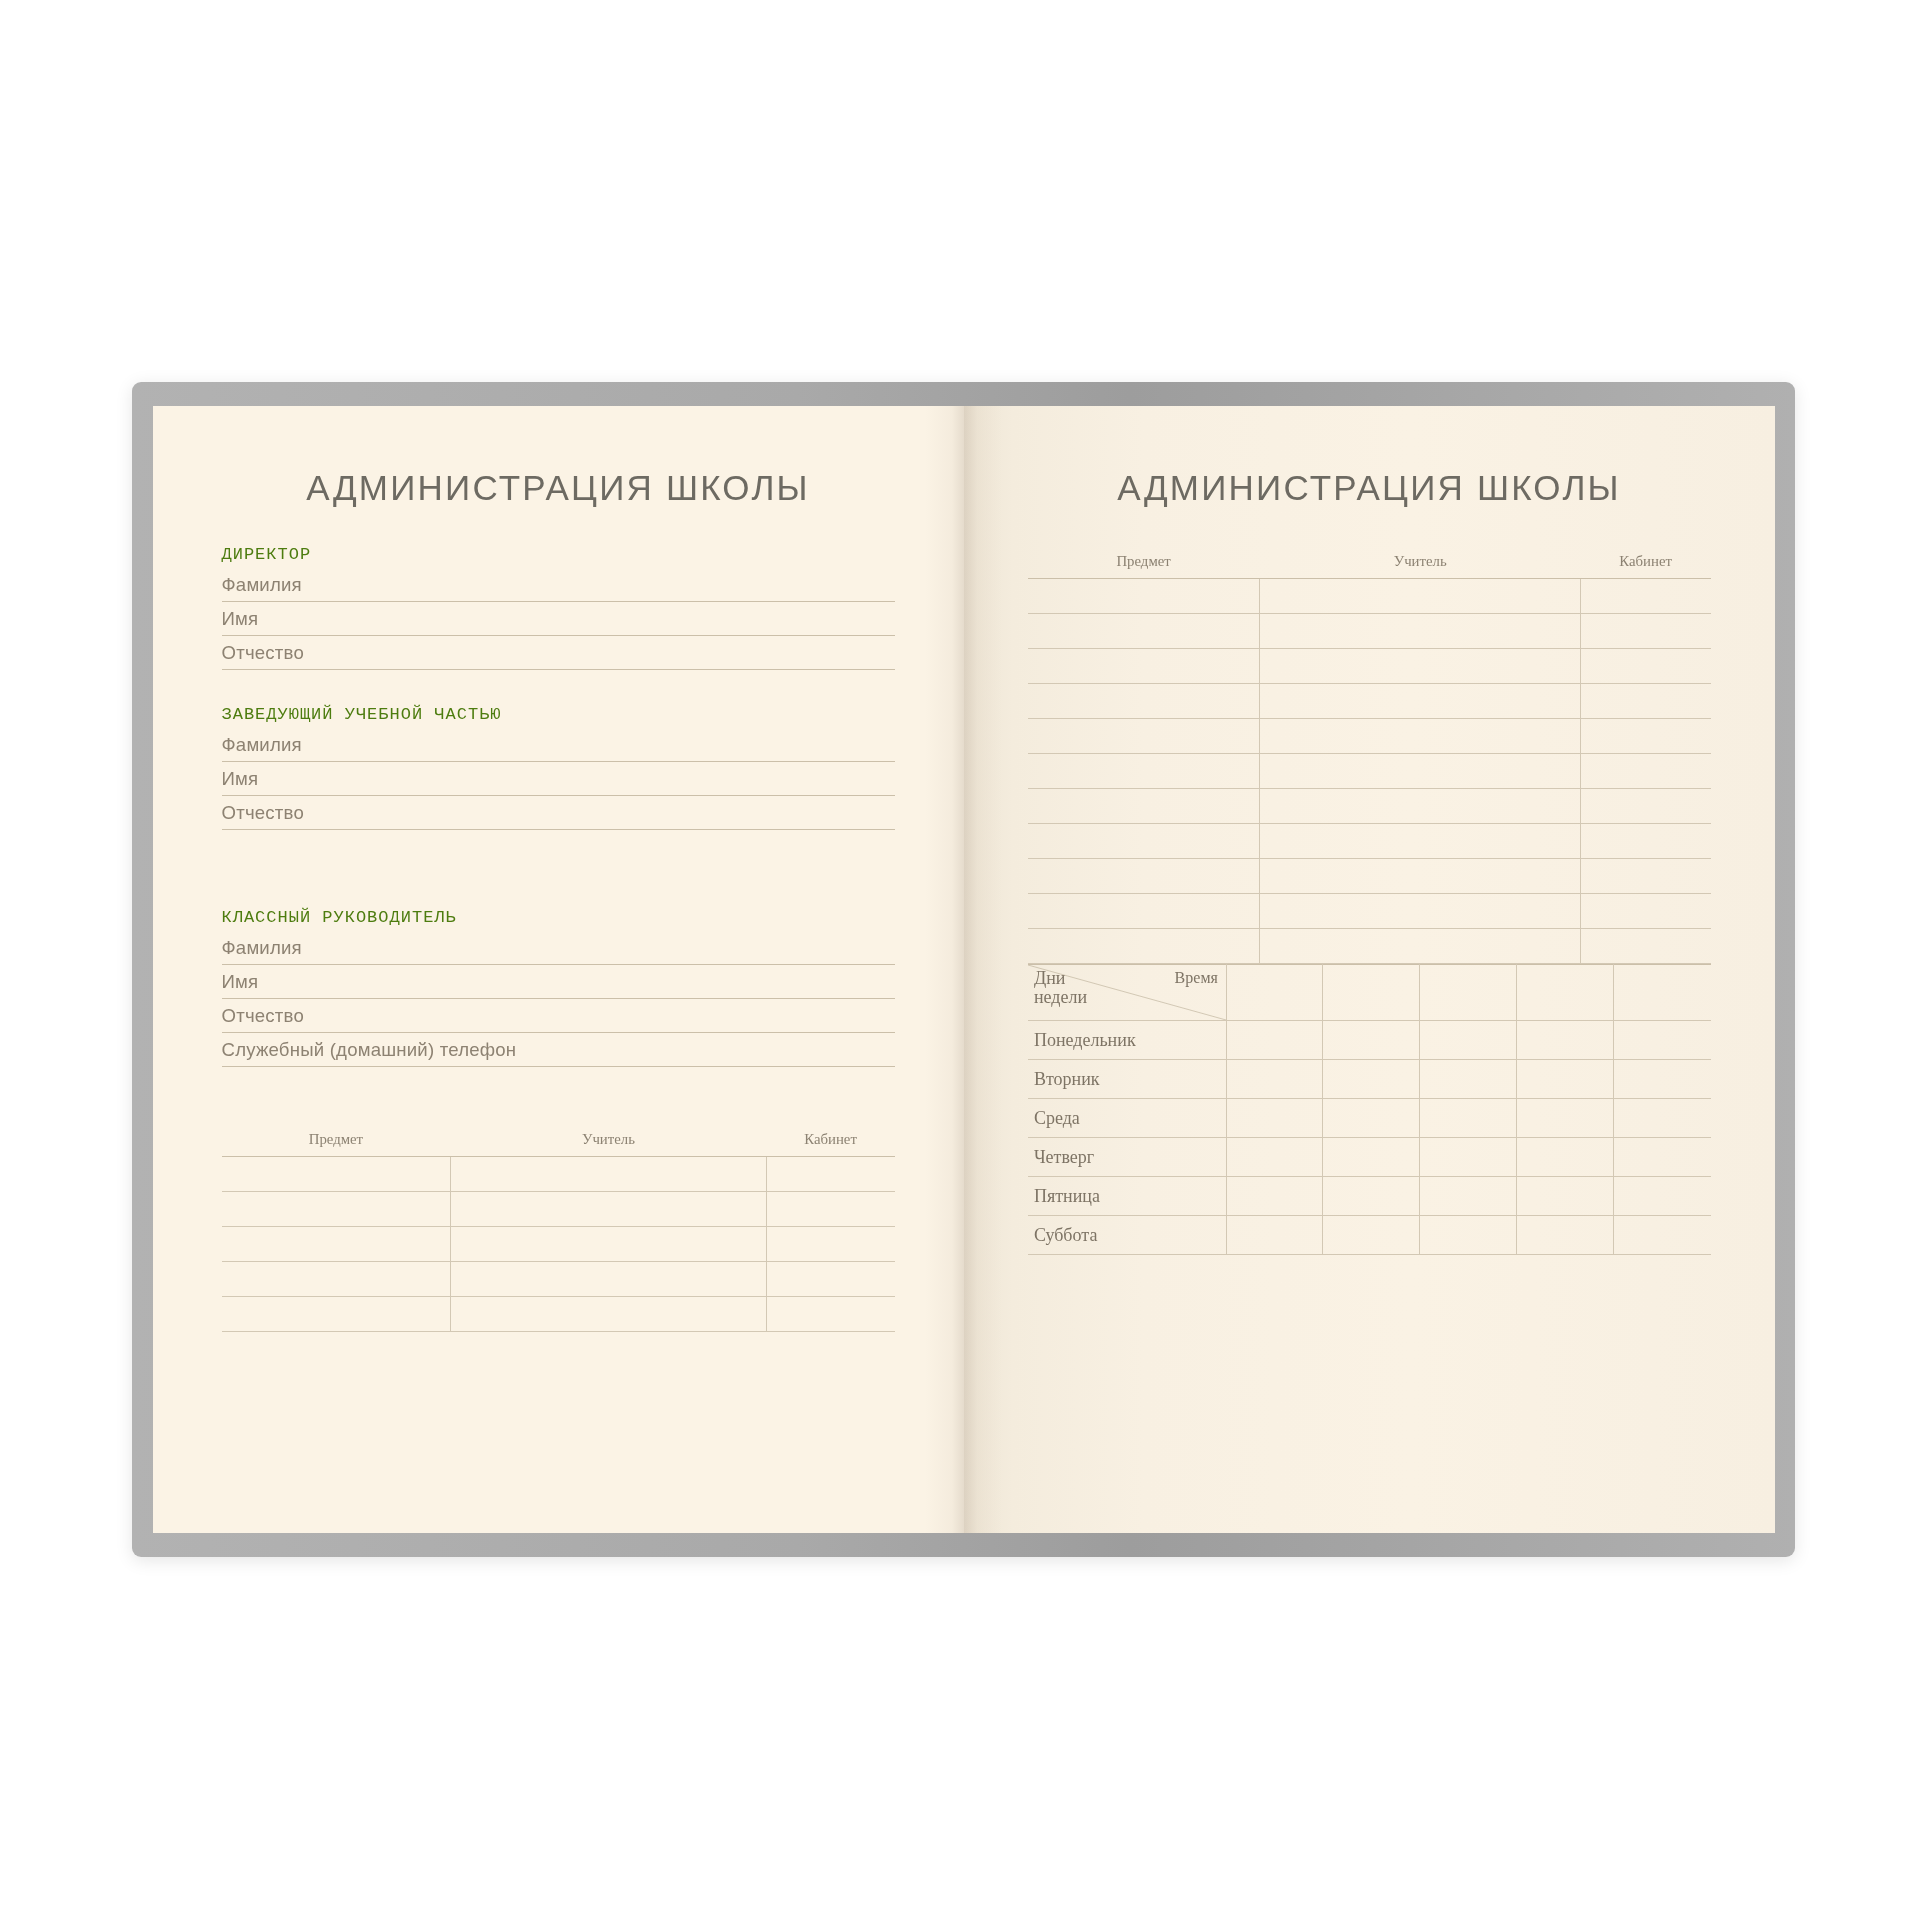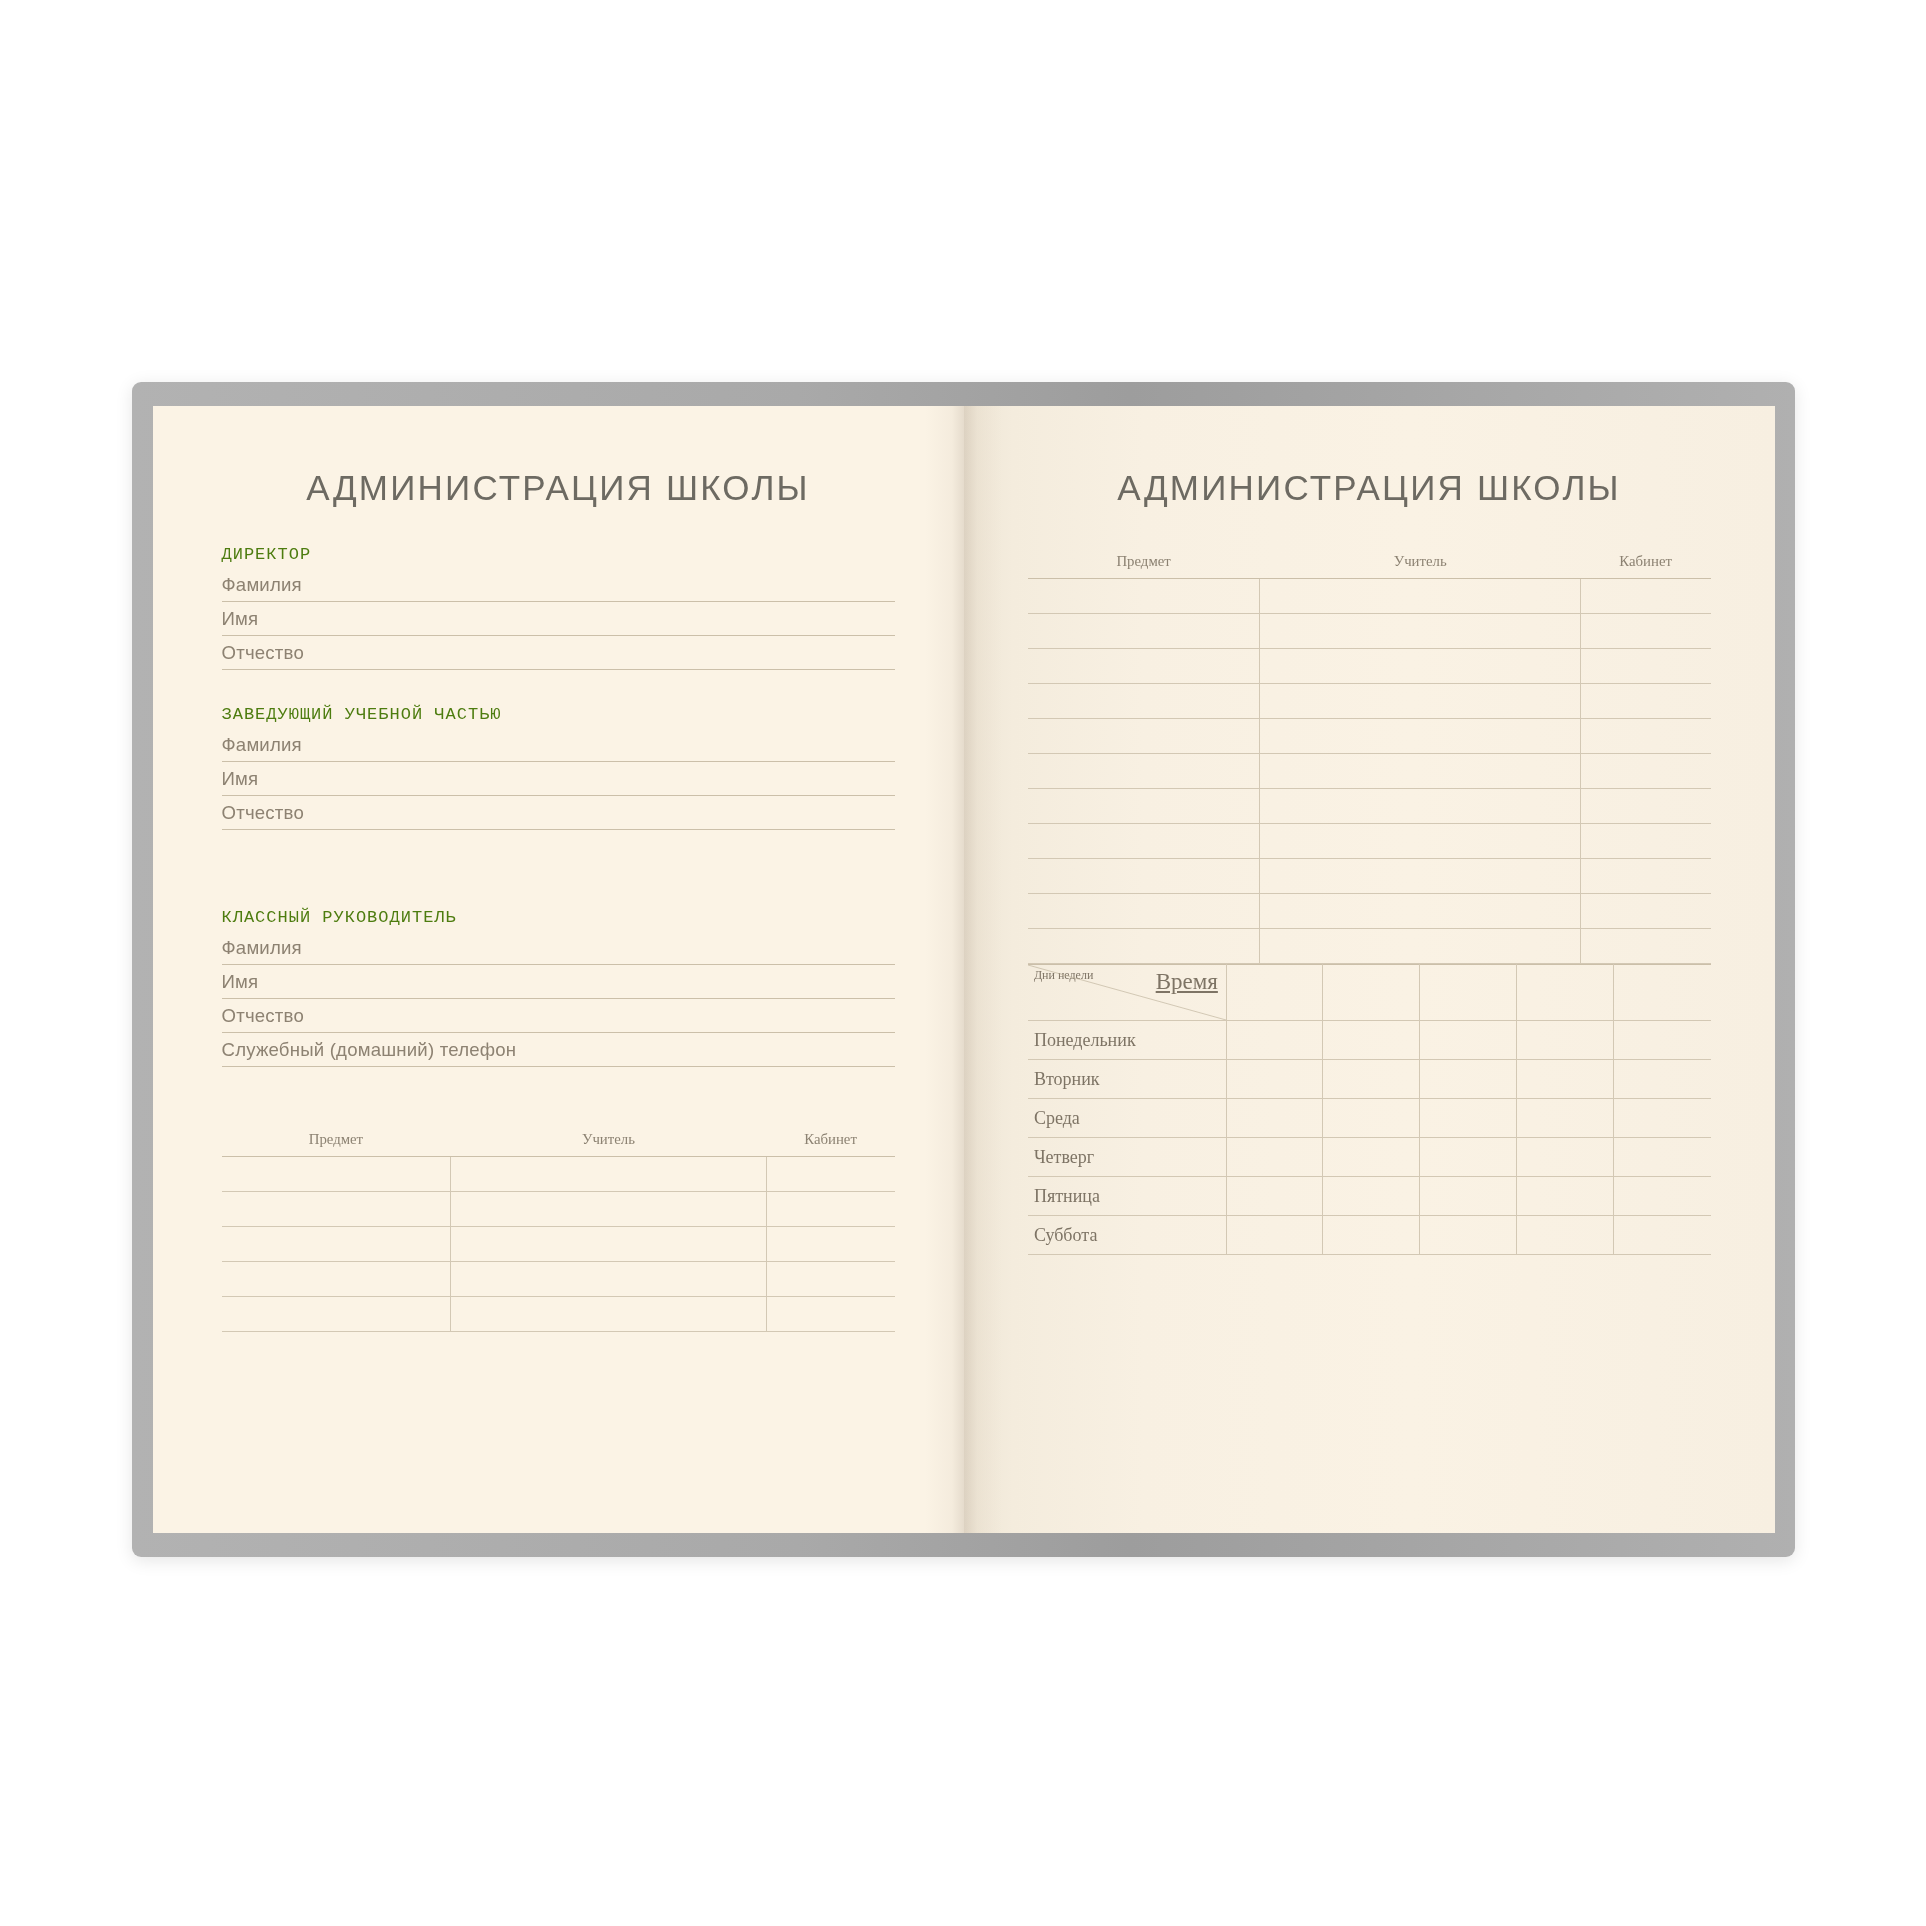--- a/index.html
+++ b/index.html
@@ -157,32 +157,31 @@
   table.fac .daycol { width: 29%; }
   table.fac .corner {
     position: relative;
     height: 55px;
     padding: 0;
     overflow: hidden;
   }
   .corner .dni {
     position: absolute;
     left: 6.4px; top: 3.9px;
-    font-size: 12px;
+    font-size: 18px;
     color: #7e7465;
     line-height: 1.05;
     width: 77px;
     text-align: left;
   }
   .corner .vremya {
     position: absolute;
     right: 7.7px; top: 3.9px;
-    font-size: 23px;
+    font-size: 16px;
     color: #7e7465;
-    text-decoration: underline;
   }
   .corner .diag {
     position: absolute;
     left: 0; top: 0;
     width: 100%; height: 100%;
   }
 </style>
 </head>
 <body>
 

